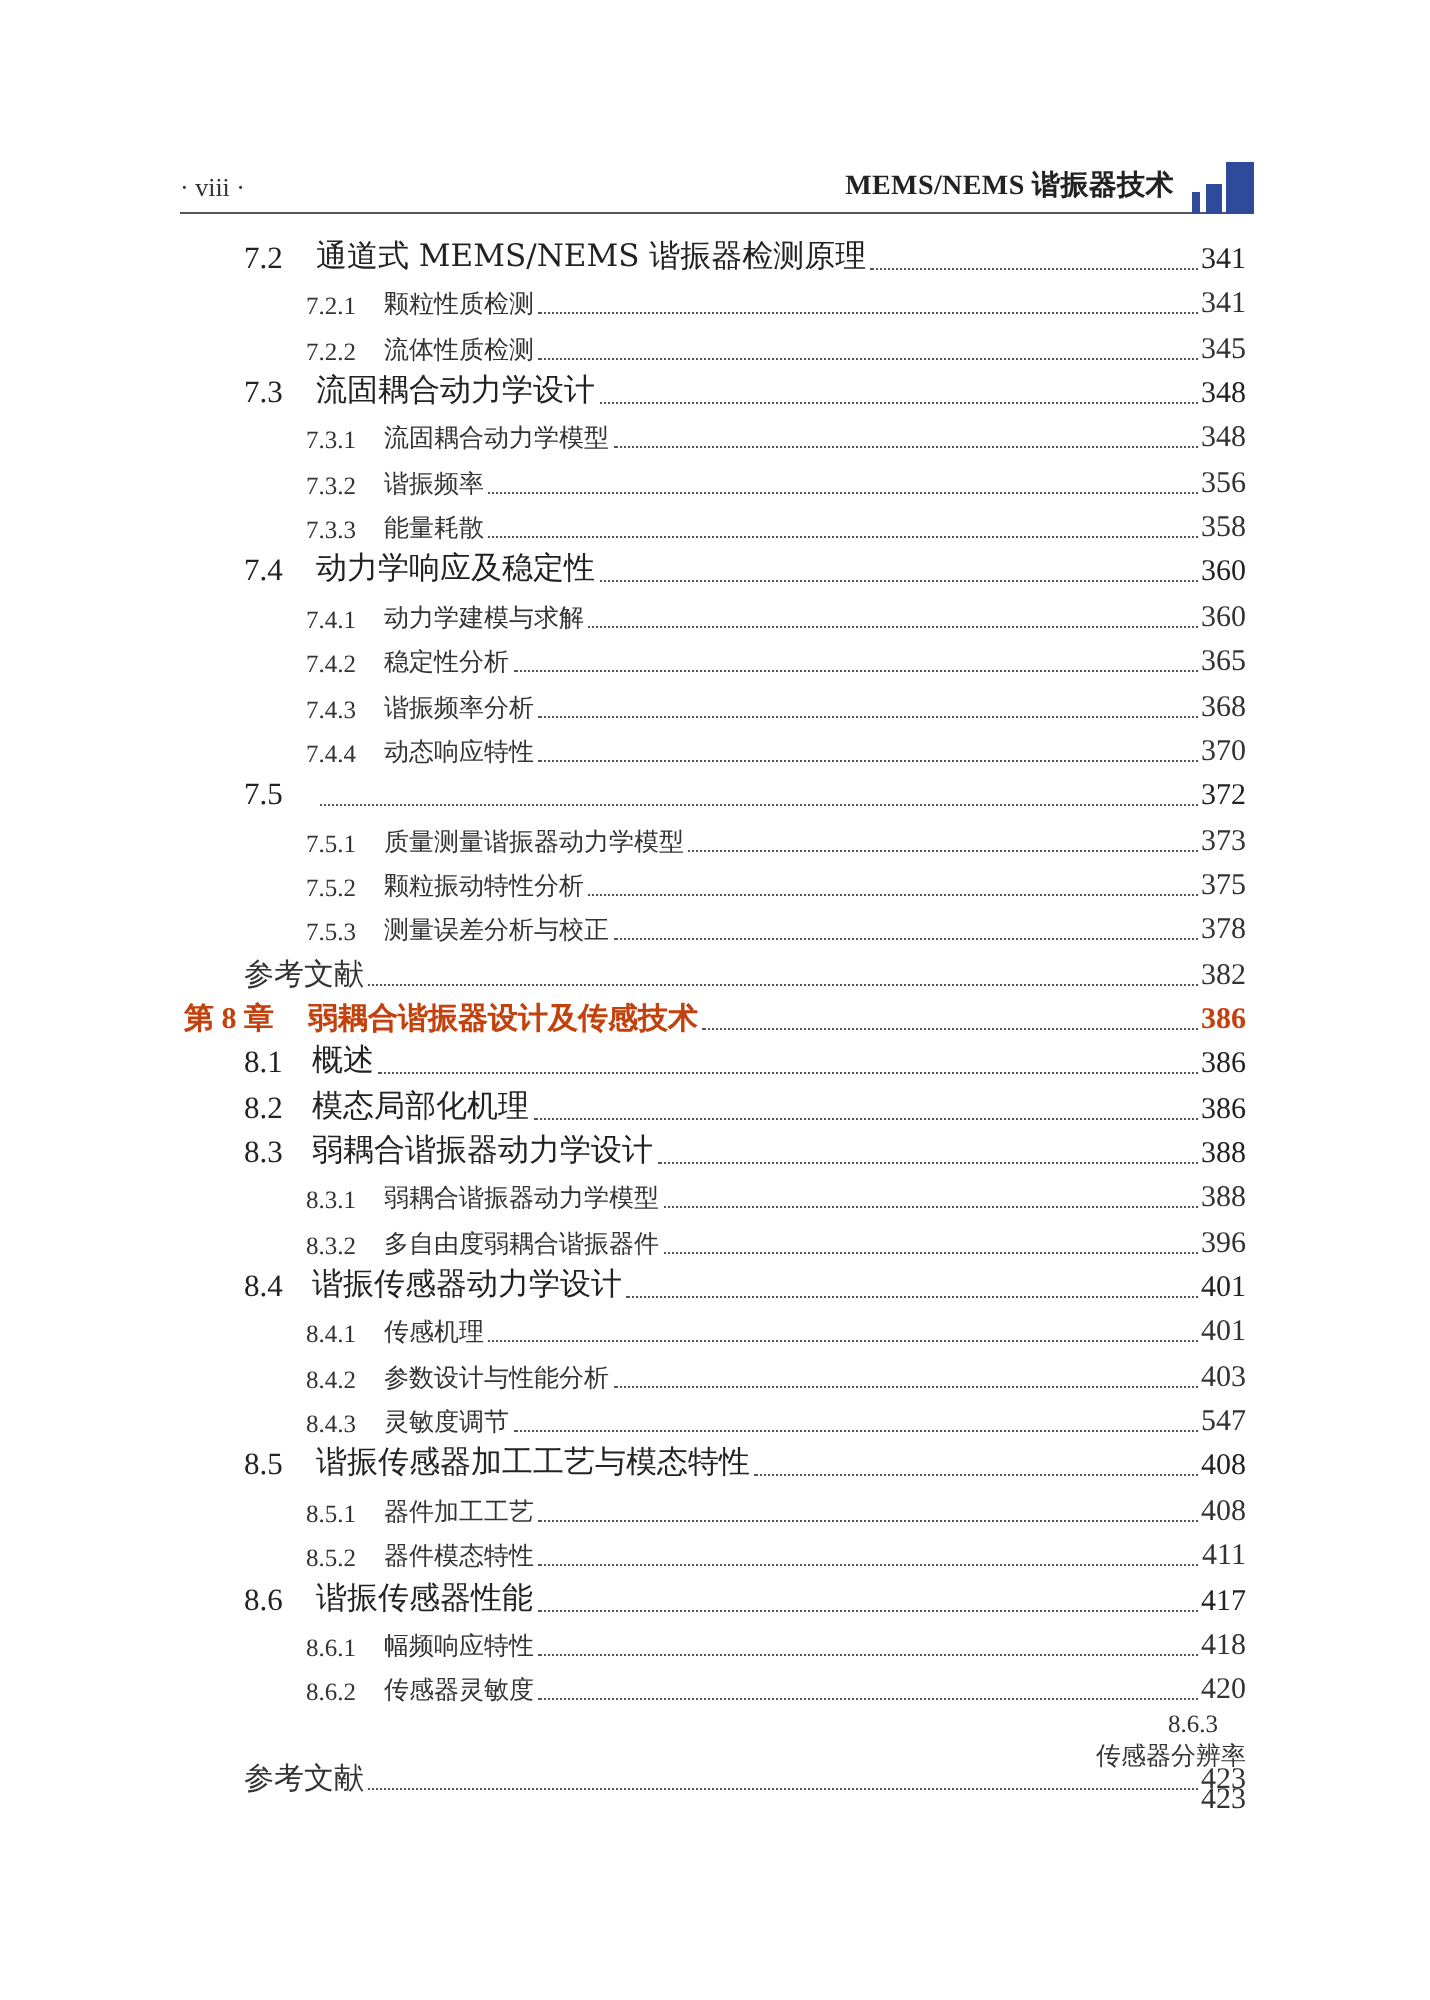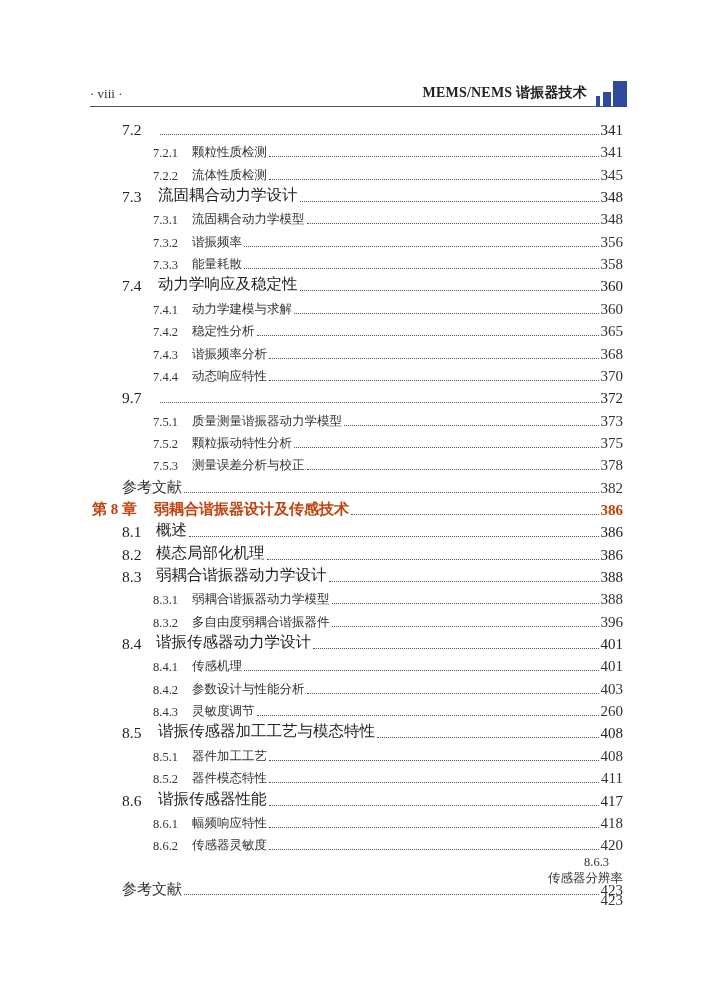--- a/index.html
+++ b/index.html
@@ -55,20 +55,21 @@
   <div class="blocks">
     <div class="blk b1"></div>
     <div class="blk b2"></div>
     <div class="blk b3"></div>
   </div>
 </div>
 
 <div class="toc" id="toc">
     <div class="row lvl-sec" style="top: 0px; left: 122px; width: 501px;">
       <span class="num" style="width: 36px;">7.2</span>
+      <span class="title">通道式 MEMS/NEMS 谐振器检测原理</span>
       <span class="dots"></span>
       <span class="page">341</span>
     </div>
     <div class="row lvl-sub" style="top: 22.35px; left: 153px; width: 470px;">
       <span class="num" style="width: 39px;">7.2.1</span>
       <span class="title">颗粒性质检测</span>
       <span class="dots"></span>
       <span class="page">341</span>
     </div>
     <div class="row lvl-sub" style="top: 44.7px; left: 153px; width: 470px;">
@@ -125,21 +126,21 @@
       <span class="dots"></span>
       <span class="page">368</span>
     </div>
     <div class="row lvl-sub" style="top: 245.85px; left: 153px; width: 470px;">
       <span class="num" style="width: 39px;">7.4.4</span>
       <span class="title">动态响应特性</span>
       <span class="dots"></span>
       <span class="page">370</span>
     </div>
     <div class="row lvl-sec" style="top: 268.2px; left: 122px; width: 501px;">
-      <span class="num" style="width: 36px;">9.7</span>
+      <span class="num" style="width: 36px;">7.5</span>
       <span class="dots"></span>
       <span class="page">372</span>
     </div>
     <div class="row lvl-sub" style="top: 290.55px; left: 153px; width: 470px;">
       <span class="num" style="width: 39px;">7.5.1</span>
       <span class="title">质量测量谐振器动力学模型</span>
       <span class="dots"></span>
       <span class="page">373</span>
     </div>
     <div class="row lvl-sub" style="top: 312.9px; left: 153px; width: 470px; align-items: flex-end;">
@@ -210,21 +211,21 @@
     <div class="row lvl-sub" style="top: 558.75px; left: 153px; width: 470px;">
       <span class="num" style="width: 39px;">8.4.2</span>
       <span class="title">参数设计与性能分析</span>
       <span class="dots"></span>
       <span class="page">403</span>
     </div>
     <div class="row lvl-sub" style="top: 581.1px; left: 153px; width: 470px;">
       <span class="num" style="width: 39px;">8.4.3</span>
       <span class="title">灵敏度调节</span>
       <span class="dots"></span>
-      <span class="page">260</span>
+      <span class="page">547</span>
     </div>
     <div class="row lvl-sec" style="top: 603.45px; left: 122px; width: 501px;">
       <span class="num" style="width: 36px;">8.5</span>
       <span class="title">谐振传感器加工工艺与模态特性</span>
       <span class="dots"></span>
       <span class="page">408</span>
     </div>
     <div class="row lvl-sub" style="top: 625.8px; left: 153px; width: 470px;">
       <span class="num" style="width: 39px;">8.5.1</span>
       <span class="title">器件加工工艺</span>

